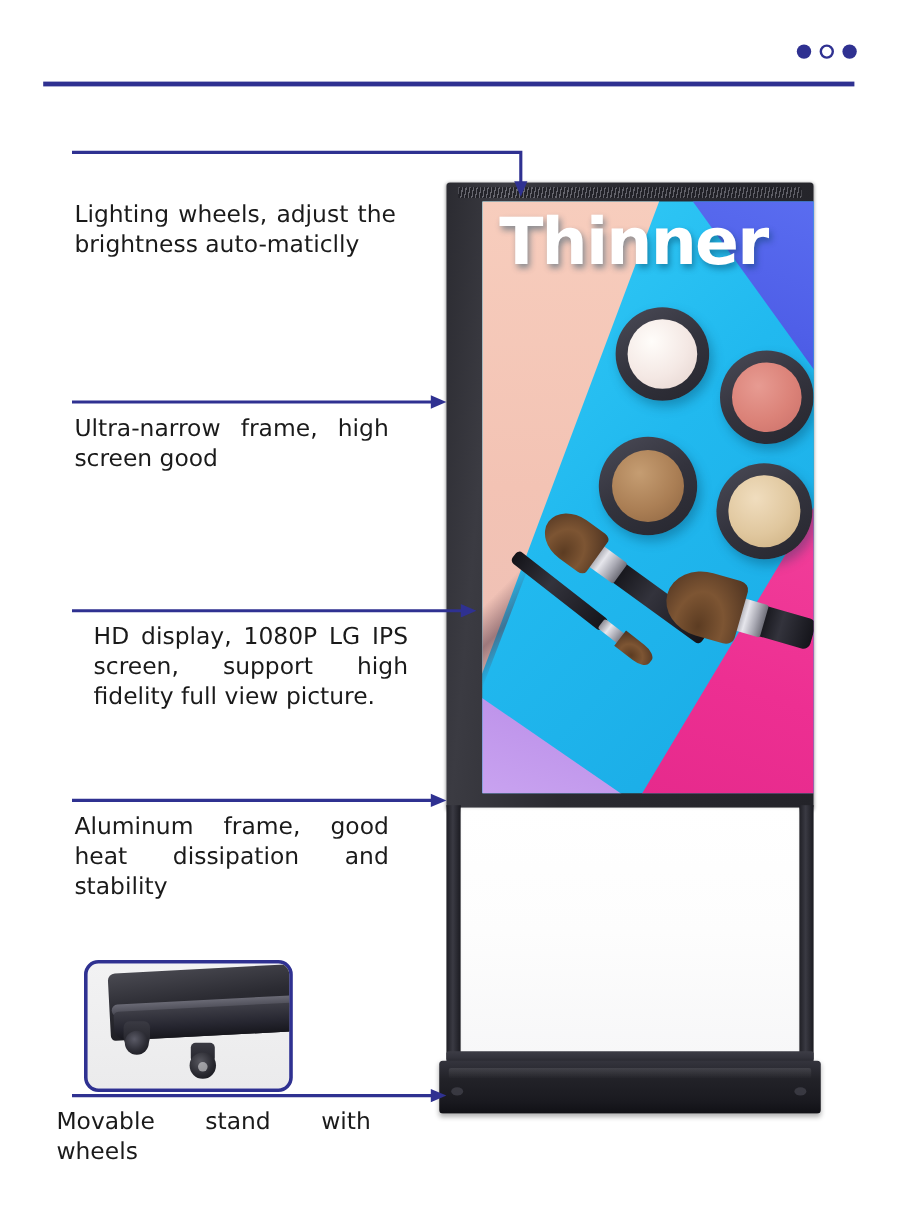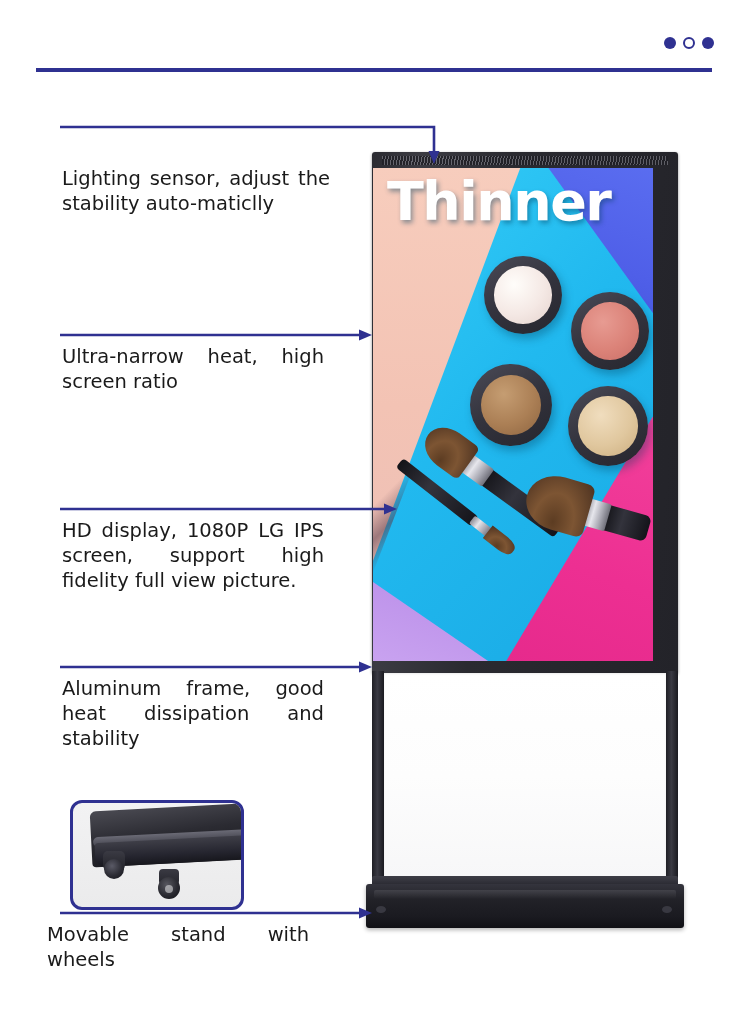--- a/index.html
+++ b/index.html
@@ -111,21 +111,21 @@
         rgba(160,160,170,0.55) 0px,
         rgba(160,160,170,0.55) 1px,
         rgba(30,30,36,0.9) 1px,
         rgba(30,30,36,0.9) 3px);
     opacity: .85;
   }
 
   
   #screen {
     position: absolute;
-    left: 1px;
+    left: 30px;
     top: 16px;
     width: 280px;
     height: 493px;
     overflow: hidden;
     background: #2fc6f2;
   }
   
   #screen .bg-cyan {
     position: absolute; inset: 0;
     background: linear-gradient(135deg, #35cdf7 0%, #21b9ef 45%, #19a9e4 100%);
@@ -468,25 +468,25 @@
   </svg>
 </div>
 
 <div class="connector" style="left:58px; top:908px; width:320px; height:18px;">
   <svg width="320" height="18" viewBox="0 0 320 18">
     <path d="M2,5 L302,5" fill="none" stroke="#2f3191" stroke-width="2.6"></path>
     <path d="M314,5 L301,10.6 L301,-0.6 Z" fill="#2f3191"></path>
   </svg>
 </div>
 
-<div class="caption" style="left:62px; top:166px; width:268px;">Lighting sensor, adjust the stability auto-maticlly</div>
-
-<div class="caption" style="left:62px; top:344px; width:262px;">Ultra-narrow heat, high screen ratio</div>
-
-<div class="caption" style="left:62px; top:518px; width:262px;">HD display, 1080P LG IPS screen, support high fidelity full view picture.</div>
+<div class="caption" style="left:62px; top:166px; width:268px;">Lighting wheels, adjust the brightness auto-maticlly</div>
+
+<div class="caption" style="left:62px; top:344px; width:262px;">Ultra-narrow frame, high screen good</div>
+
+<div class="caption" style="left:78px; top:518px; width:262px;">HD display, 1080P LG IPS screen, support high fidelity full view picture.</div>
 
 <div class="caption" style="left:62px; top:676px; width:262px;">Aluminum frame, good heat dissipation and stability</div>
 
 <div class="caption" style="left:47px; top:922px; width:262px;">Movable stand with wheels</div>
 
 <div id="wheel-thumb">
   <div class="tray"></div>
   <div class="tray-edge"></div>
   <div class="tray-face"></div>
   <div class="caster caster-a"></div>

